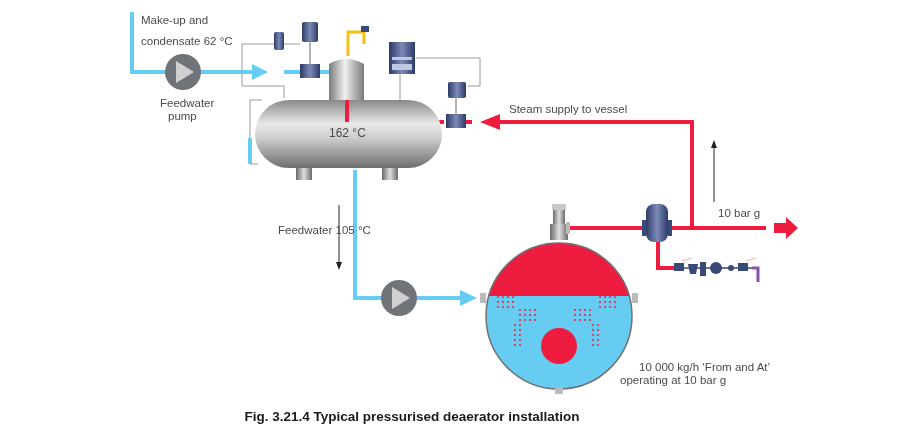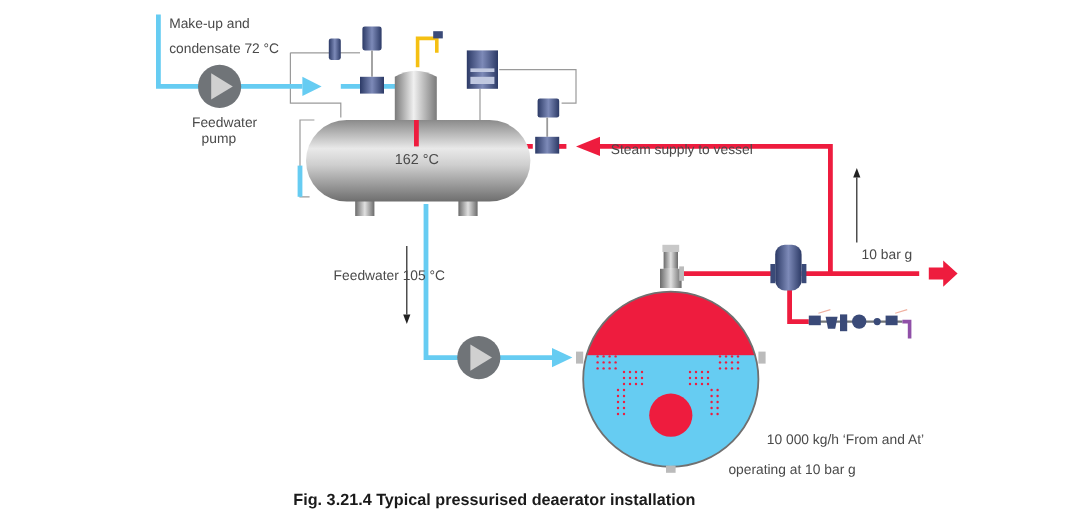--- a/index.html
+++ b/index.html
@@ -222,23 +222,23 @@
     <rect x="700" y="262" width="6" height="14" fill="#3a4a78"></rect>
     <circle cx="716" cy="268" r="6" fill="#3a4a78"></circle>
     <circle cx="731" cy="268" r="3" fill="#3a4a78"></circle>
     <rect x="738" y="263" width="10" height="8" fill="#3a4a78"></rect>
     <line x1="682" y1="261" x2="692" y2="258" stroke="#f0b0a0" stroke-width="1"></line>
     <line x1="746" y1="261" x2="756" y2="258" stroke="#f0b0a0" stroke-width="1"></line>
   </g>
 </svg>
 
 <div class="lbl" style="left:141px;top:14px;">Make-up and</div>
-<div class="lbl" style="left:141px;top:35px;">condensate 72 °C</div>
+<div class="lbl" style="left:141px;top:35px;">condensate 62 °C</div>
 <div class="lbl" style="left:160px;top:97px;">Feedwater</div>
 <div class="lbl" style="left:168px;top:110px;">pump</div>
 <div class="lbl" style="left:329px;top:127px;font-size:12px;">162 °C</div>
-<div class="lbl" style="left:509px;top:119px;">Steam supply to vessel</div>
+<div class="lbl" style="left:509px;top:103px;">Steam supply to vessel</div>
 <div class="lbl" style="left:231px;top:224px;margin-left:47px;">Feedwater 105 °C</div>
 <div class="lbl" style="left:718px;top:207px;">10 bar g</div>
 <div class="lbl" style="left:639px;top:361px;">10 000 kg/h ‘From and At’</div>
-<div class="lbl" style="left:607px;top:374px;margin-top:12px;">operating at 10 bar g</div>
+<div class="lbl" style="left:620px;top:374px;">operating at 10 bar g</div>
 
 <div class="caption">Fig. 3.21.4 Typical pressurised deaerator installation</div>
 
 </body></html>

